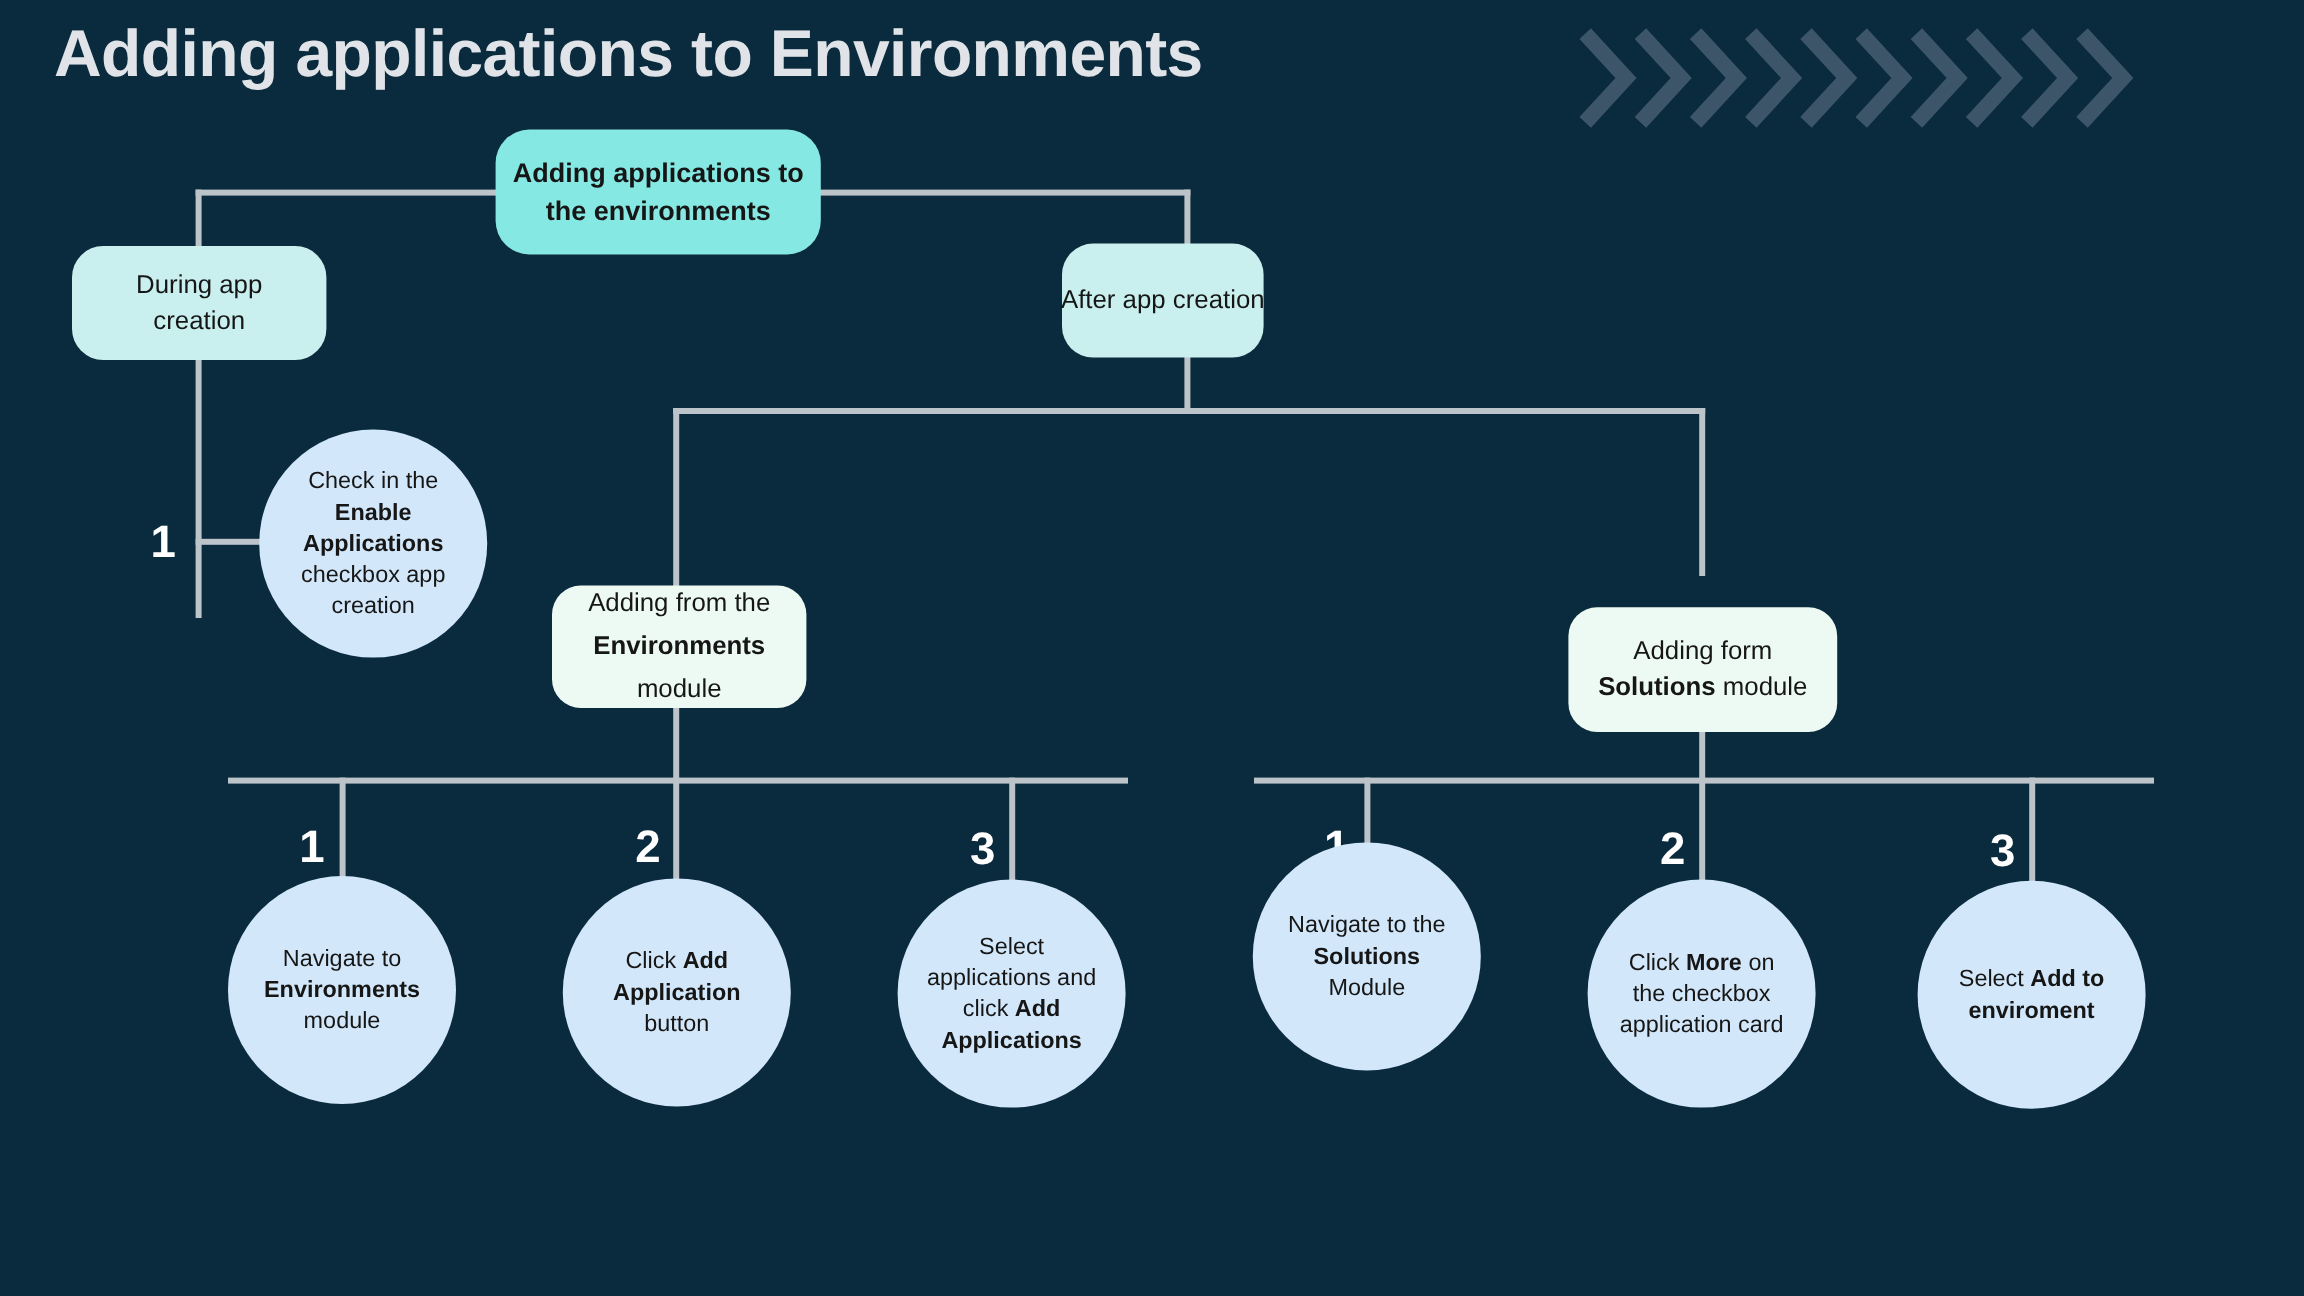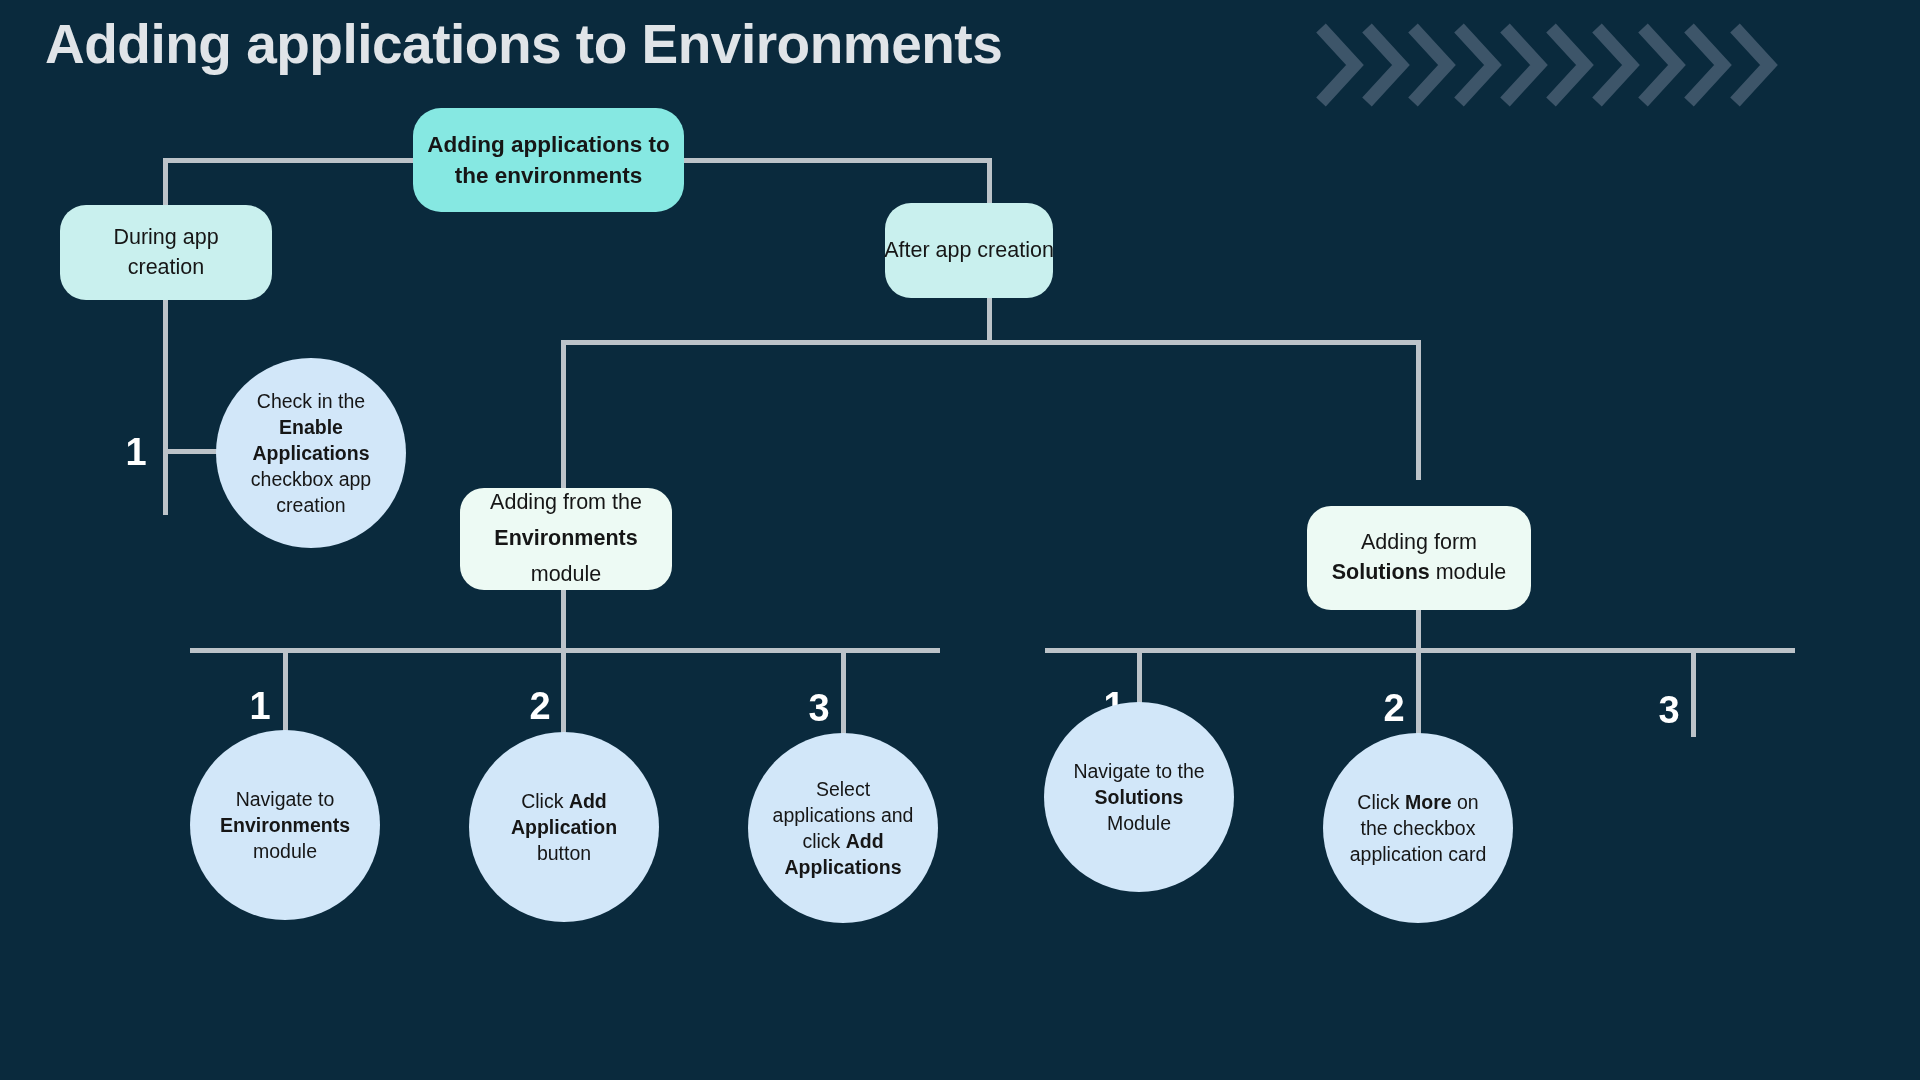--- a/index.html
+++ b/index.html
@@ -144,14 +144,18 @@
   <div class="circle" style="left:1044px;top:702px;">
       <div class="tl"><span>Navigate to the</span></div>
       <div class="tl"><span class="b">Solutions</span></div>
       <div class="tl"><span>Module</span></div>
     </div>
   <div class="circle" style="left:1323px;top:733px;">
       <div class="tl"><span>Click </span><span class="b">More</span><span> on</span></div>
       <div class="tl"><span>the checkbox</span></div>
       <div class="tl"><span>application card</span></div>
     </div>
+  <div class="circle" style="left:1598px;top:734px;">
+      <div class="tl"><span>Select </span><span class="b">Add to</span></div>
+      <div class="tl"><span class="b">enviroment</span></div>
+    </div>
 
 </div>
 
 </body></html>

